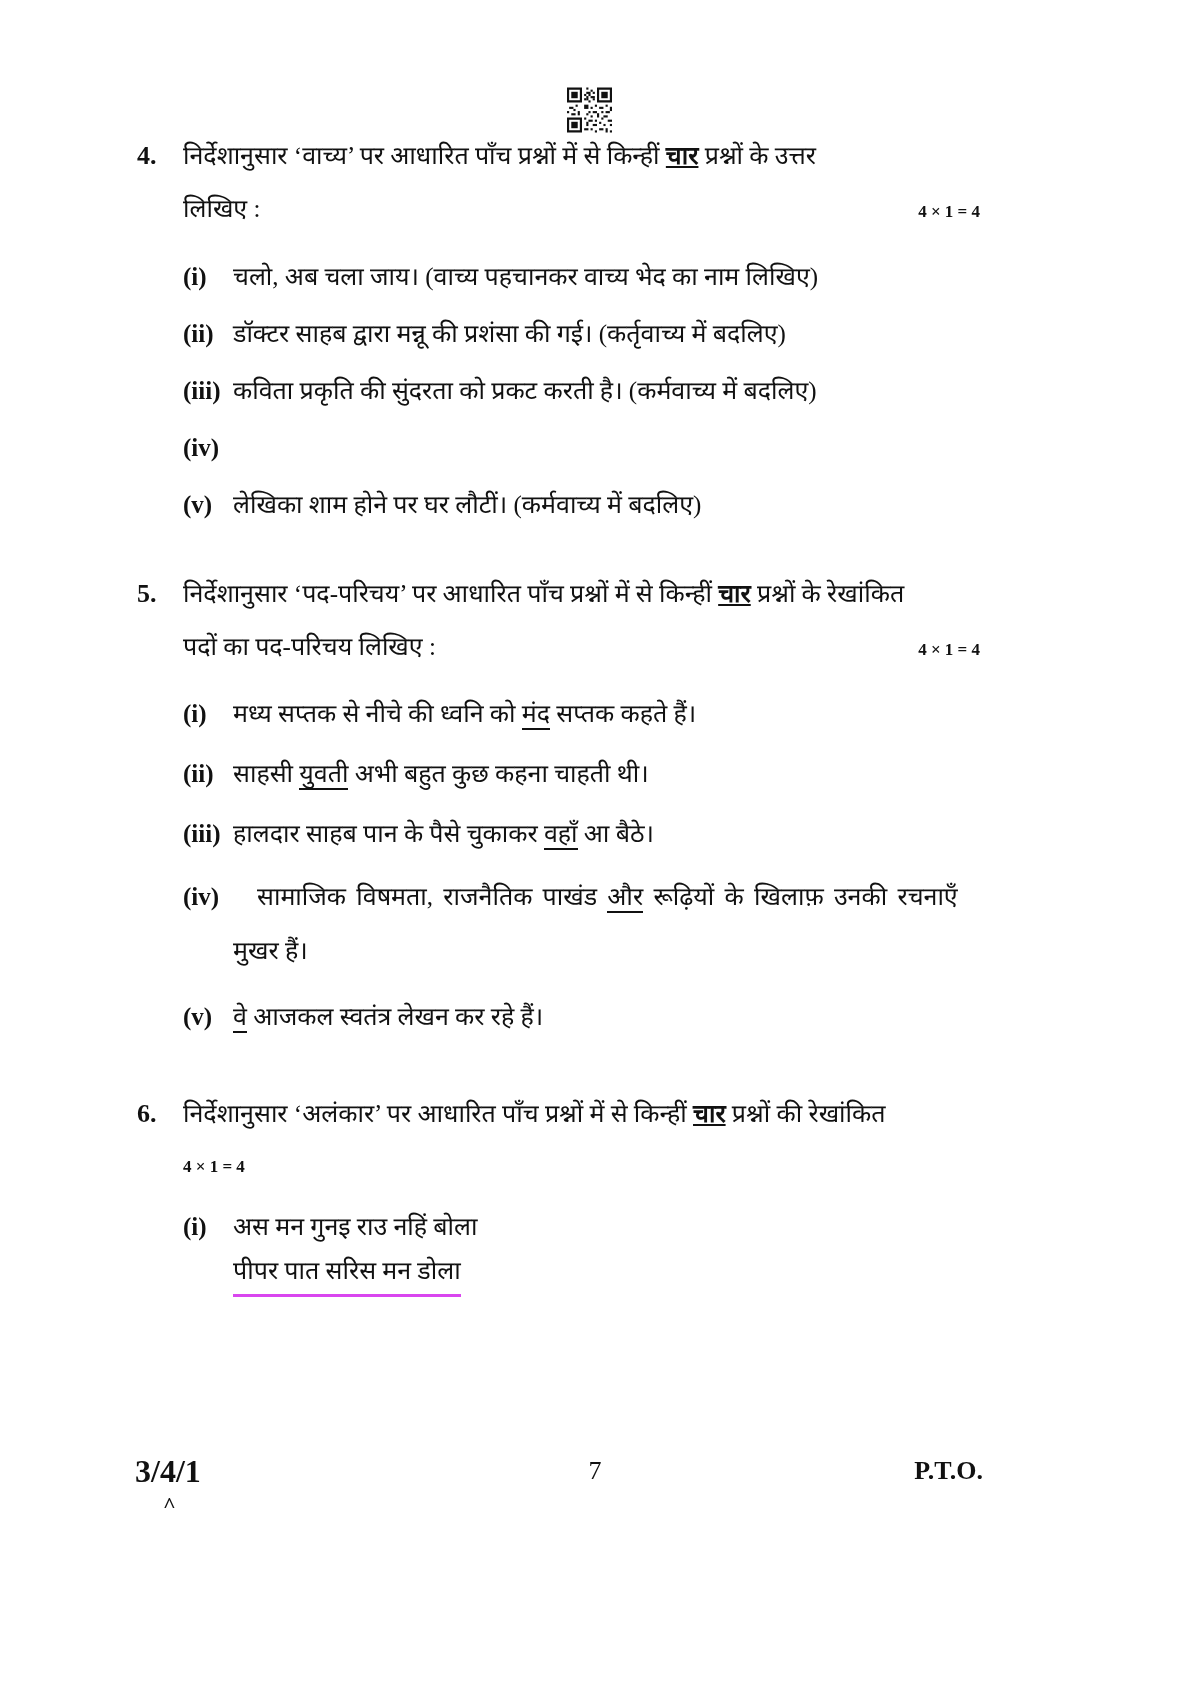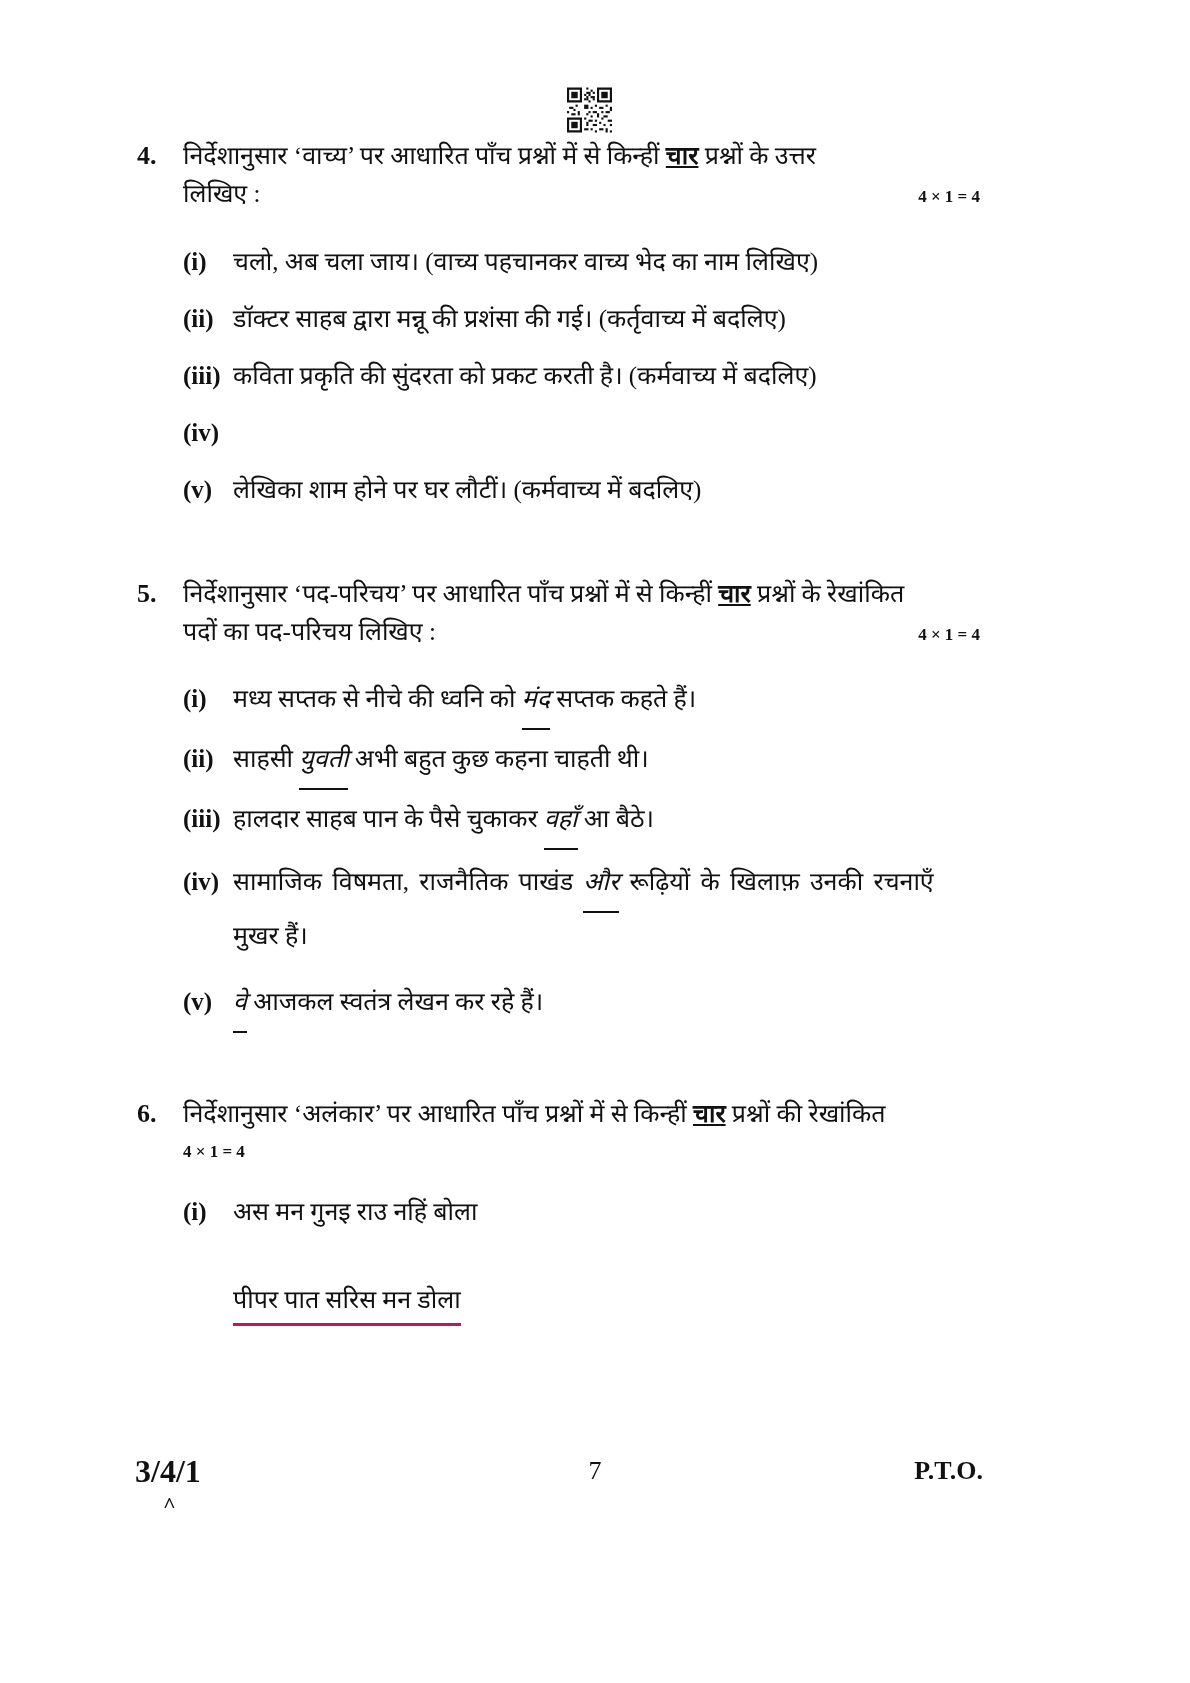--- a/index.html
+++ b/index.html
@@ -15,37 +15,37 @@
     overflow:hidden;
   }
   .qr{position:absolute;left:567px;top:87px;width:45px;height:46px;}
   .question{position:absolute;left:137px;width:843px;}
   #q4{top:137px;}
   #q5{top:575px;}
   #q6{top:1095px;}
   .row{display:flex;align-items:flex-start;}
   .qnum{flex:0 0 46px;font-weight:bold;font-size:26px;}
   .qtext{flex:1;white-space:nowrap;}
-  .line2{justify-content:flex-end;}
+  .line2{margin-top:15px;justify-content:flex-end;}
   .line2 .qtext{display:flex;justify-content:space-between;align-items:baseline;}
   .marks{font-weight:bold;font-size:17px;white-space:nowrap;font-family:Liberation Serif, serif;}
   .item{display:flex;align-items:flex-start;padding-left:46px;}
   .ilabel{flex:0 0 50px;font-weight:bold;}
   .itext{flex:1;white-space:nowrap;}
   .first-item{margin-top:27px;}
   .gap19{margin-top:19px;}
   .gap22{margin-top:22px;}
   .gap25{margin-top:25px;}
   .gap26{margin-top:26px;}
   .gap28{margin-top:28px;}
   .cont-line{padding-left:96px;margin-top:16px;white-space:nowrap;}
-  .u{border-bottom:2px solid #111;padding-bottom:16px;font-style:italic;}
-  .wide{word-spacing:4px;}
+  .u{border-bottom:2px solid #111;padding-bottom:1px;}
+  .wide{word-spacing:4px;margin-left:24px;}
   .poem-line2{margin-top:6px;}
-  .poem-underline{display:inline-block;border-bottom:3px solid #be185d;padding-bottom:4px;margin-top:44px;}
+  .poem-underline{display:inline-block;border-bottom:3px solid #d946ef;padding-bottom:4px;}
   .footer-code{position:absolute;left:135px;top:1452px;font-weight:bold;font-size:32px;}
   .footer-page{position:absolute;left:0;right:0;top:1452px;text-align:center;font-size:26px;}
   .footer-pto{position:absolute;right:207px;top:1452px;font-weight:bold;font-size:26px;}
   .footer-caret{position:absolute;left:163px;top:1486px;font-size:22px;font-weight:bold;letter-spacing:1px;}
   b{font-weight:bold;text-decoration:underline;}
 </style>
 </head>
 <body>
 
 <div class="page">

